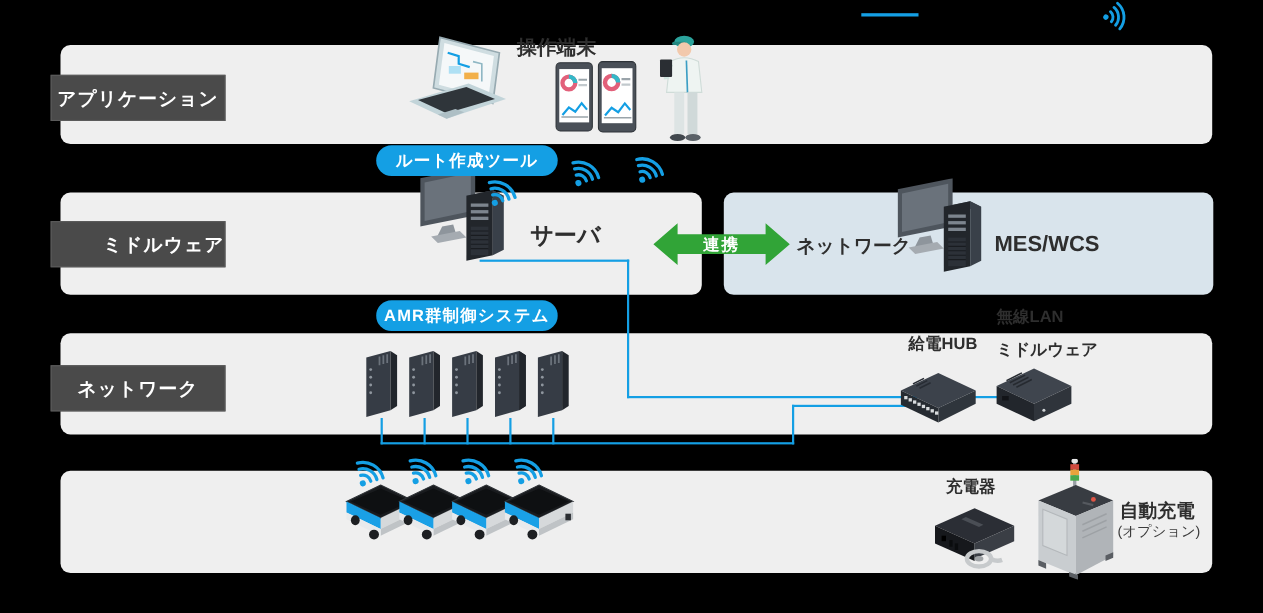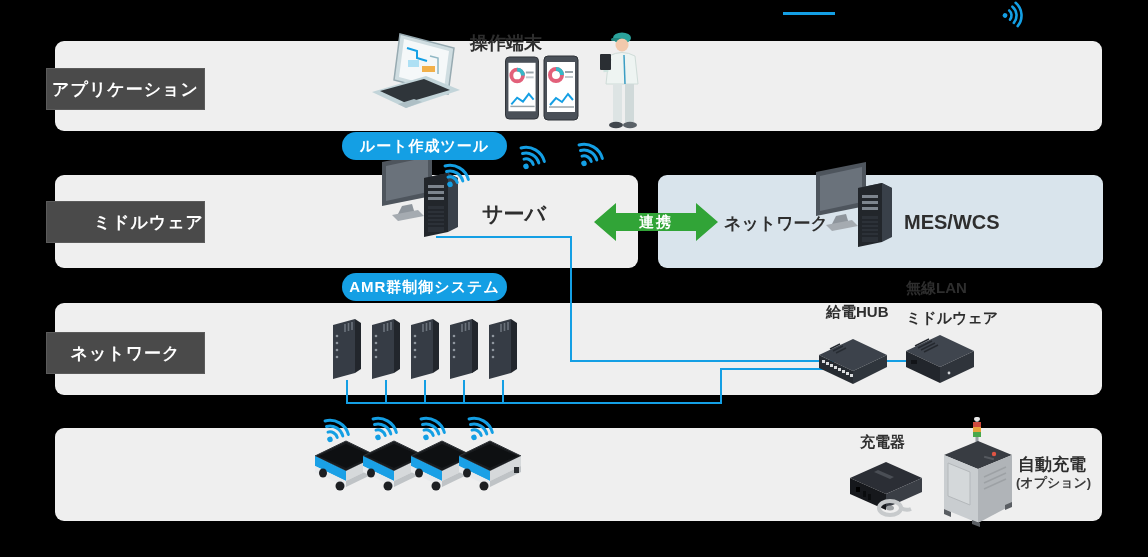--- a/index.html
+++ b/index.html
@@ -479,15 +479,15 @@
           <line x1="42" y1="60" x2="64" y2="50"></line>
           <line x1="42" y1="66" x2="64" y2="56"></line>
           <line x1="42" y1="72" x2="64" y2="62"></line>
         </g>
       <polygon points="2,92 9,95 9,100 2,97" fill="#5a5e63"></polygon>
       <polygon points="63,88 70,85 70,90 63,93" fill="#5a5e63"></polygon>
       <polygon points="30,103 38,106 38,110 30,107" fill="#5a5e63"></polygon>
     </svg>
   </div>
   <div class="txt" style="left:1018px;top:453px;font-size:17px;">自動充電</div>
-  <div class="txt" style="left:1016px;top:474px;font-size:13px;font-weight:bold;color:#3c3c3c;">(オプション)</div>
+  <div class="txt" style="left:1016px;top:474px;font-size:13px;font-weight:normal;color:#3c3c3c;">(オプション)</div>
 
 </div>
 
 </body></html>

